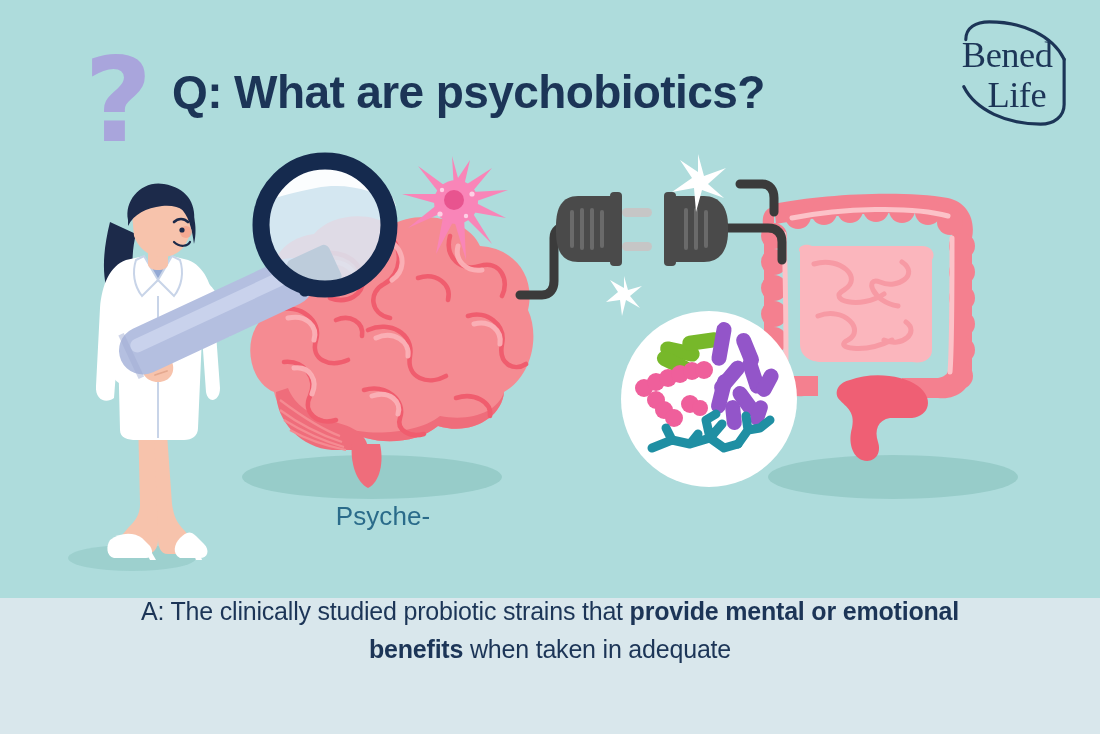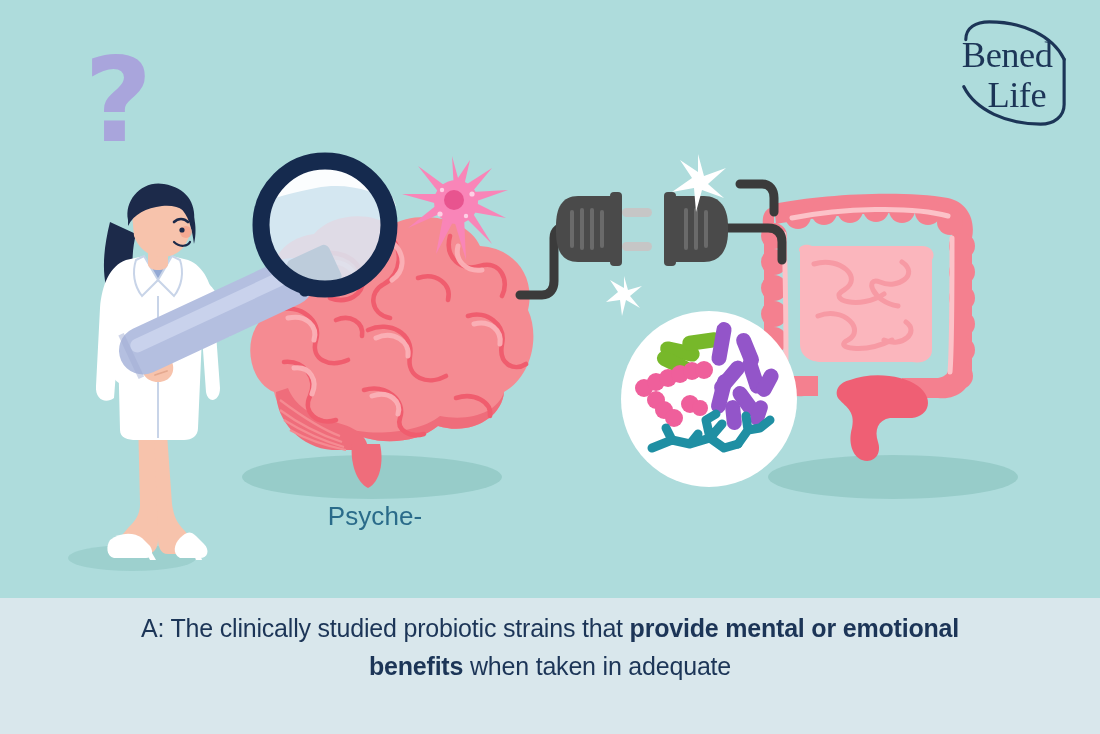--- a/index.html
+++ b/index.html
@@ -94,46 +94,47 @@
 
   
   .caption {
     position: absolute;
     color: #2a6b8a;
     font-size: 26px;
     line-height: 33px;
     text-align: center;
     letter-spacing: .1px;
   }
-  .caption-left  { left: 240px; top: 500px; width: 270px; }
+  .caption-left  { left: 248px; top: 500px; width: 270px; }
   .caption-right { left: 700px; top: 500px; width: 340px; }
 
   
   .answer {
     position: absolute;
-    left: 110px; top: 609px;
+    left: 110px; top: 592px;
     width: 880px;
     color: #1c3557;
     font-size: 25px;
     line-height: 38px;
     text-align: center;
     letter-spacing: -0.2px;
   }
   .answer b { font-weight: bold; }
 </style>
 </head>
 <body>
 
 <div id="poster">
 
   <div class="panel-top"></div>
   <div class="panel-bottom"></div>
 
   <div class="qmark">?</div>
 
+  <div class="headline">Q: What are psychobiotics?</div>
 
   <div class="logo">
     <svg viewBox="0 0 120 120" width="118" height="118" aria-hidden="true">
       <g fill="none" stroke="#1c3557" stroke-width="3.2" stroke-linecap="round">
         <path d="M12 26 C12 14, 22 8, 36 8 C70 8, 100 22, 112 46"></path>
         <path d="M112 46 L112 92 C112 104, 102 112, 88 112 C54 112, 22 98, 10 74"></path>
       </g>
       <g fill="#1c3557" font-family="'Liberation Serif', serif" font-size="37" letter-spacing="-0.5">
         <text x="8" y="54">Bened</text>
         <text x="34" y="95">Life</text>

